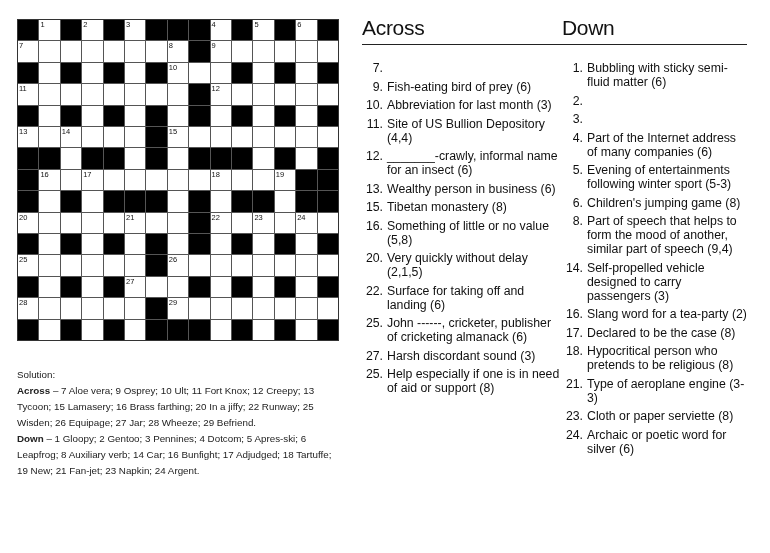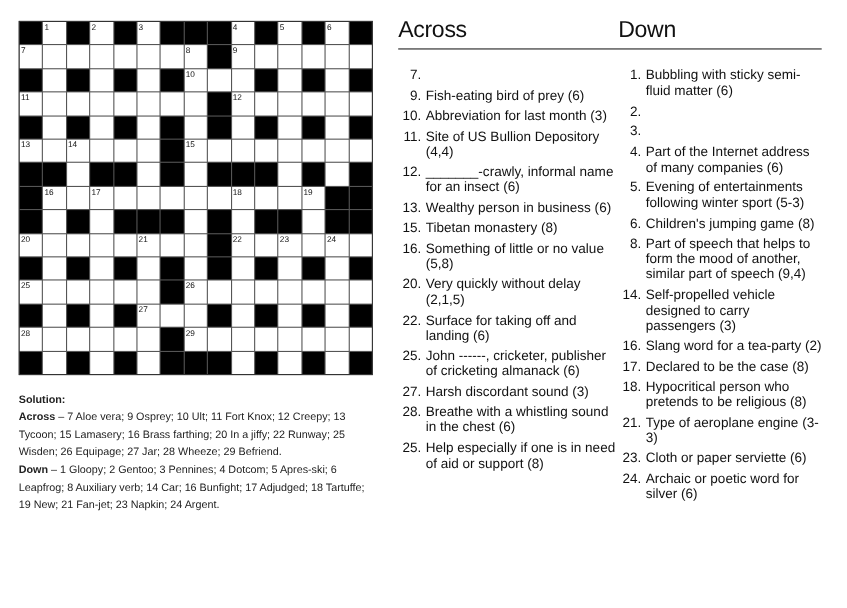--- a/index.html
+++ b/index.html
@@ -21,21 +21,21 @@
     .cell { background: #ffffff; position: relative; }
     .cell.black { background: #000000; }
     .cell .num {
       position: absolute; left: 1px; top: 0px;
       font-size: 7.5px; line-height: 9px; color: #111;
     }
     #solution {
       position: absolute; left: 17px; top: 356px; width: 325px;
       font-size: 9.8px; line-height: 16px; color: #222;
     }
-    #solution .sol-title { font-weight: bold; display: block; }
+    #solution .sol-title { font-weight: normal; display: block; margin-top: 11px; }
     #solution b { font-weight: bold; }
     #clues { position: absolute; left: 362px; top: 12px; width: 385px; }
     .heads { display: flex; height: 32px; border-bottom: 1.5px solid #222; }
     .heads h2 {
       margin: 0; font-weight: normal; font-size: 21px; line-height: 32px;
       letter-spacing: -0.3px; color: #111;
     }
     .heads .across-h { width: 200px; }
     .cols { display: flex; margin-top: 16px; }
     .col { list-style: none; margin: 0; padding: 0; }
@@ -391,24 +391,20 @@
         </li>
         <li class="clue">
           <span class="n">25.</span>
           <span class="t">John ------, cricketer, publisher of cricketing almanack (6)</span>
         </li>
         <li class="clue">
           <span class="n">27.</span>
           <span class="t">Harsh discordant sound (3)</span>
         </li>
         <li class="clue">
-          <span class="n">28.</span>
-          <span class="t">Breathe with a whistling sound in the chest (6)</span>
-        </li>
-        <li class="clue">
           <span class="n">25.</span>
           <span class="t">Help especially if one is in need of aid or support (8)</span>
         </li>
       </ul>
     <ul class="col down" id="down-list">
         <li class="clue">
           <span class="n">1.</span>
           <span class="t">Bubbling with sticky semi-fluid matter (6)</span>
         </li>
         <li class="clue">
@@ -448,21 +444,21 @@
         <li class="clue">
           <span class="n">18.</span>
           <span class="t">Hypocritical person who pretends to be religious (8)</span>
         </li>
         <li class="clue">
           <span class="n">21.</span>
           <span class="t">Type of aeroplane engine (3-3)</span>
         </li>
         <li class="clue">
           <span class="n">23.</span>
-          <span class="t">Cloth or paper serviette (6)</span>
+          <span class="t">Cloth or paper serviette (8)</span>
         </li>
         <li class="clue">
           <span class="n">24.</span>
           <span class="t">Archaic or poetic word for silver (6)</span>
         </li>
       </ul>
   </div>
 </div>
 
 </body></html>

